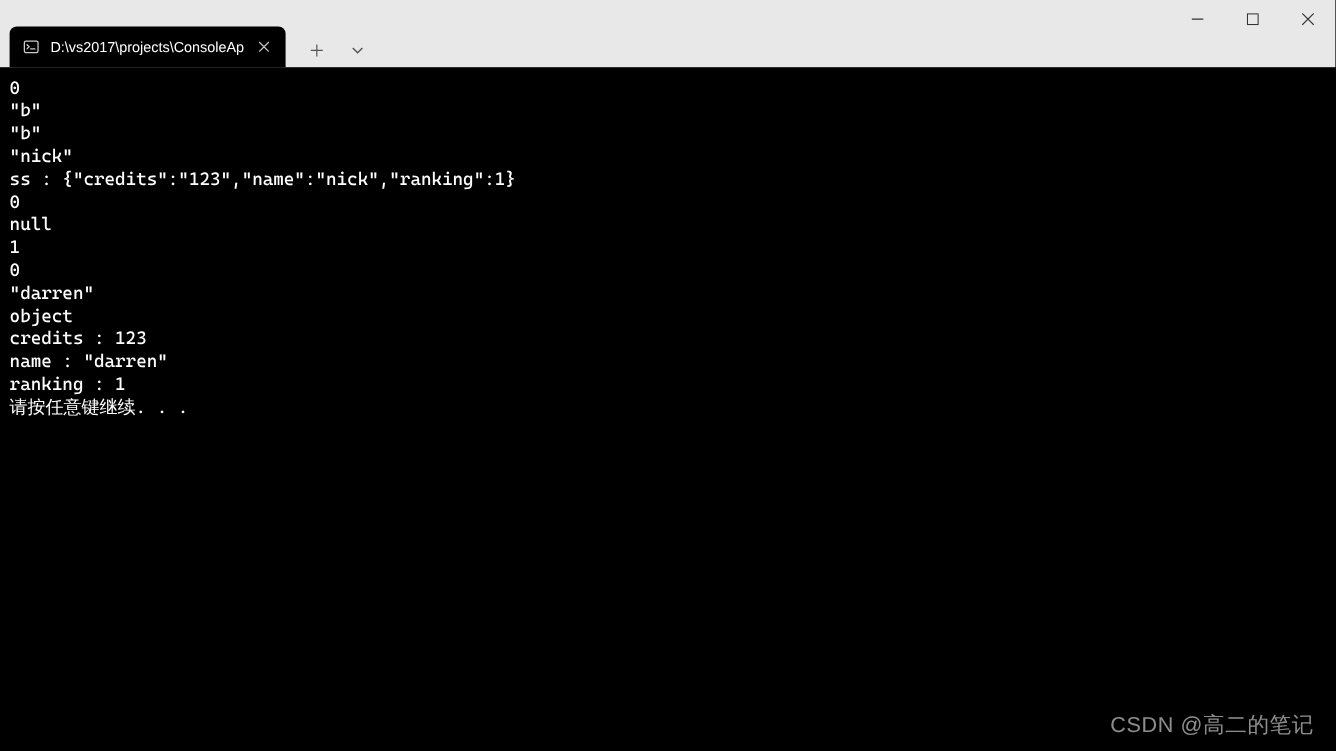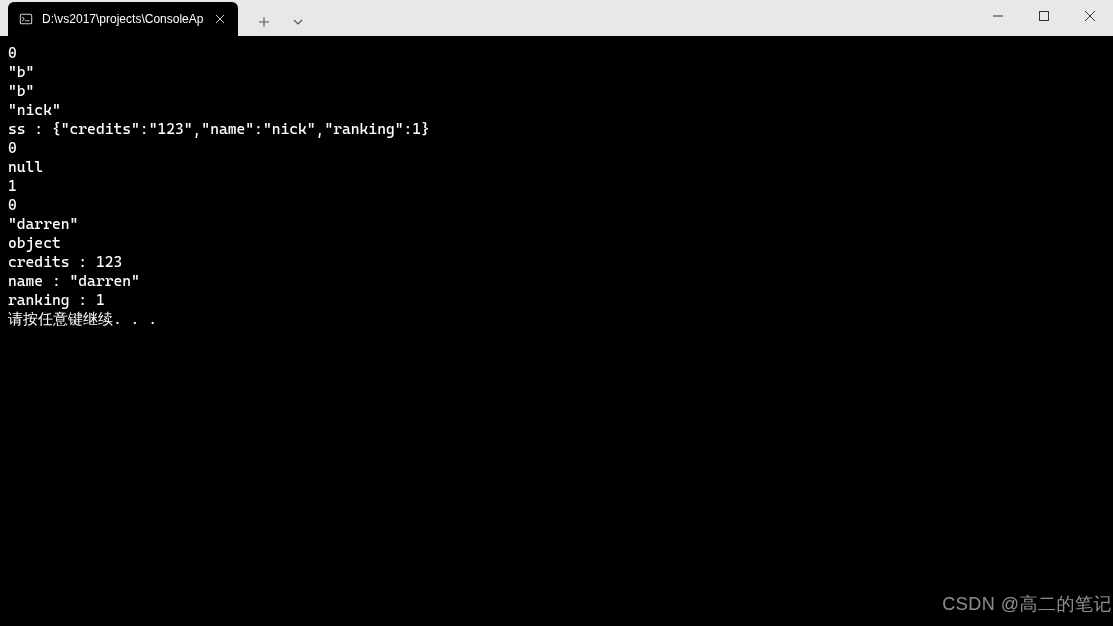--- a/index.html
+++ b/index.html
@@ -11,21 +11,21 @@
     body {
       width: 1113px;
       height: 626px;
       background: #000;
       font-family: Consolas, "Courier New", monospace;
       overflow: hidden;
       position: relative;
     }
     
     .title-bar {
-      height: 36px;
+      height: 56px;
       background: #e8e8e8;
       display: flex;
       align-items: stretch;
       position: relative;
     }
     
     .tab-area {
       display: flex;
       align-items: flex-end;
       padding-left: 8px;
@@ -133,21 +133,21 @@
       white-space: pre;
     }
     
     .terminal-line {
       white-space: pre;
     }
     
     .watermark {
       position: absolute;
       bottom: 10px;
-      right: 1px;
+      right: 18px;
       color: rgba(255,255,255,0.55);
       font-family: "Microsoft YaHei", sans-serif;
       font-size: 18px;
       letter-spacing: 0.5px;
       margin-left: 44px;
     }
   </style>
 </head>
 <body>
 

